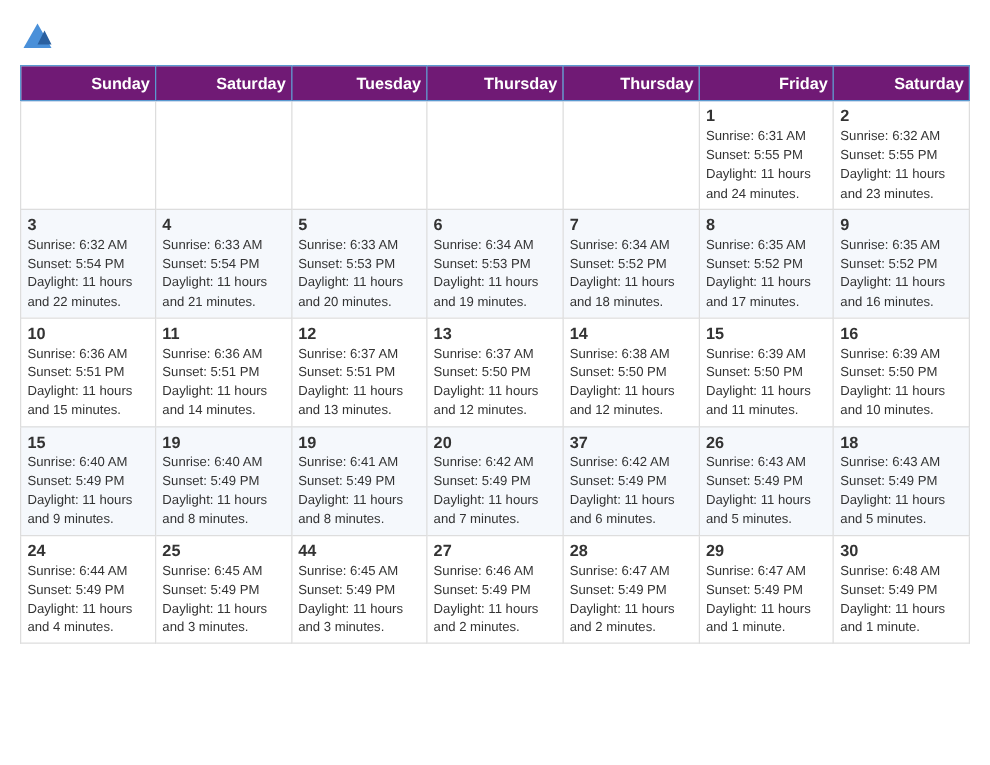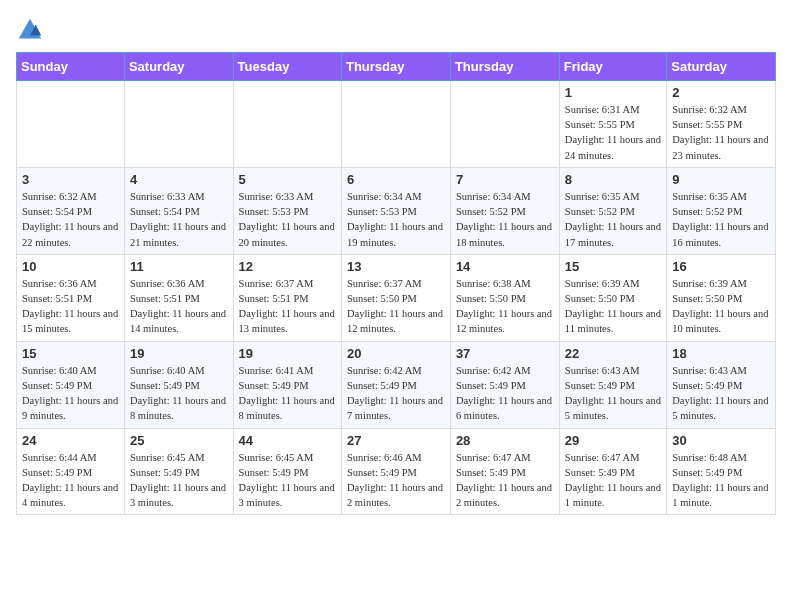--- a/index.html
+++ b/index.html
@@ -46,26 +46,26 @@
     .location {
       font-size: 14px;
       color: #555;
     }
     .calendar {
       width: 100%;
       border-collapse: collapse;
       border: 1px solid #ccc;
     }
     .calendar th {
-      background-color: #8b5cf6;
+      background-color: #701a75;
       color: #fff;
       font-size: 13px;
       font-weight: bold;
       padding: 6px 4px;
-      text-align: left;
+      text-align: right;
       border: 1px solid #5a9ad0;
     }
     .calendar td {
       vertical-align: top;
       border: 1px solid #ddd;
       padding: 4px 5px;
       font-size: 10.5px;
       color: #333;
       width: 113px;
       min-height: 80px;
@@ -79,21 +79,20 @@
     }
     .day-number {
       font-size: 13px;
       font-weight: bold;
       display: block;
       margin-bottom: 2px;
     }
     .day-info {
       line-height: 1.45;
       color: #333;
-      font-family: Liberation Serif, serif;
     }
     .empty {
       background: #fff !important;
     }
   </style>
 </head>
 <body>
 
 <div class="header">
   <div class="logo">
@@ -214,21 +213,21 @@
         </td>
         <td>
           <span class="day-number">20</span>
           <div class="day-info">Sunrise: 6:42 AM<br>Sunset: 5:49 PM<br>Daylight: 11 hours and 7 minutes.</div>
         </td>
         <td>
           <span class="day-number">37</span>
           <div class="day-info">Sunrise: 6:42 AM<br>Sunset: 5:49 PM<br>Daylight: 11 hours and 6 minutes.</div>
         </td>
         <td>
-          <span class="day-number">22</span>
+          <span class="day-number">26</span>
           <div class="day-info">Sunrise: 6:43 AM<br>Sunset: 5:49 PM<br>Daylight: 11 hours and 5 minutes.</div>
         </td>
         <td>
           <span class="day-number">18</span>
           <div class="day-info">Sunrise: 6:43 AM<br>Sunset: 5:49 PM<br>Daylight: 11 hours and 5 minutes.</div>
         </td>
       </tr>
       <tr>
         <td>
           <span class="day-number">24</span>

